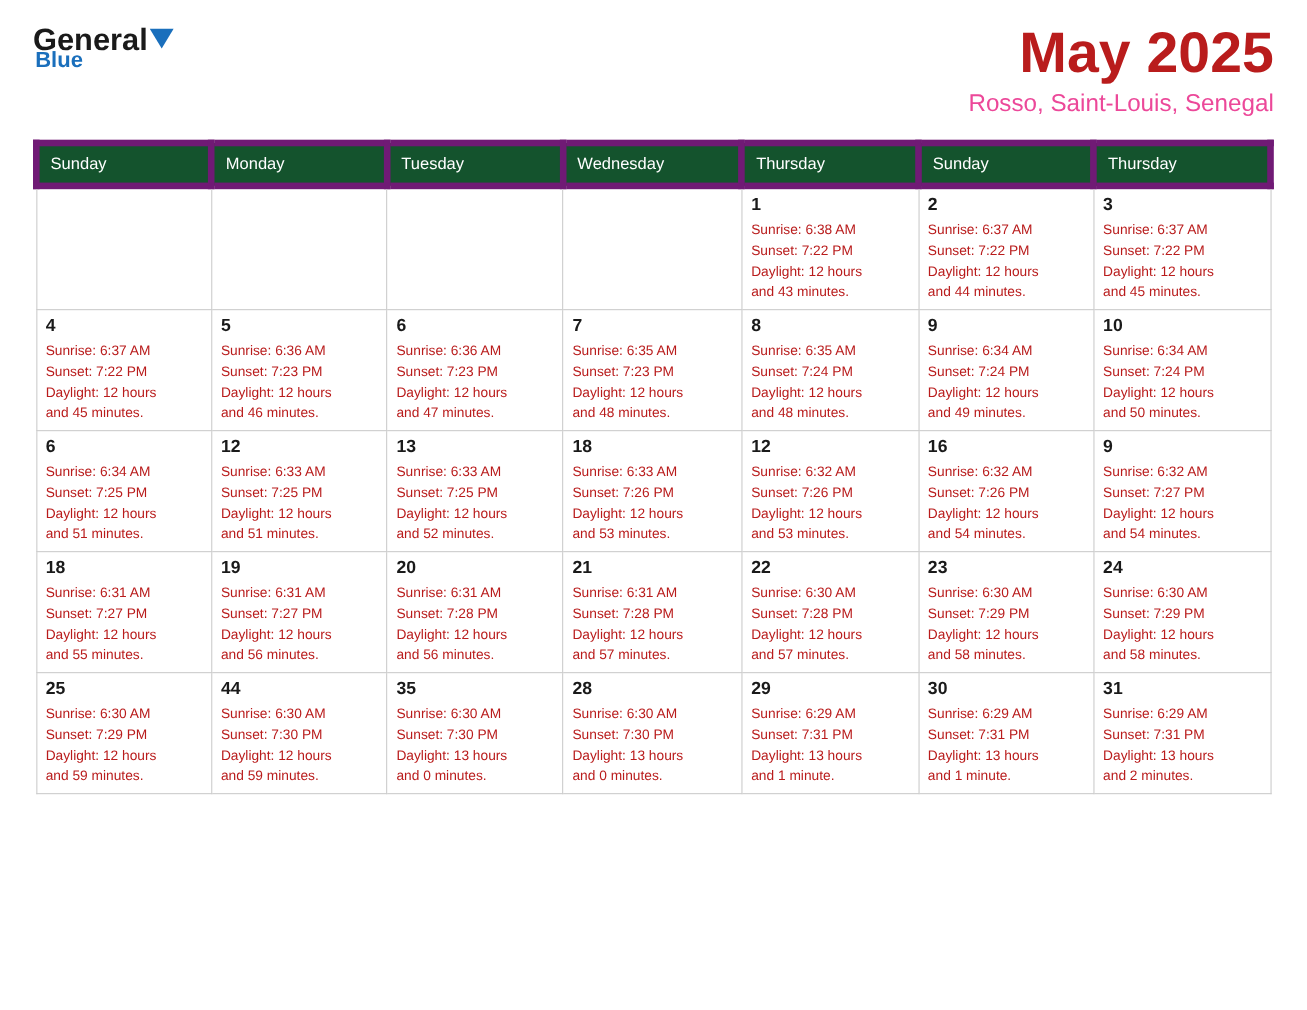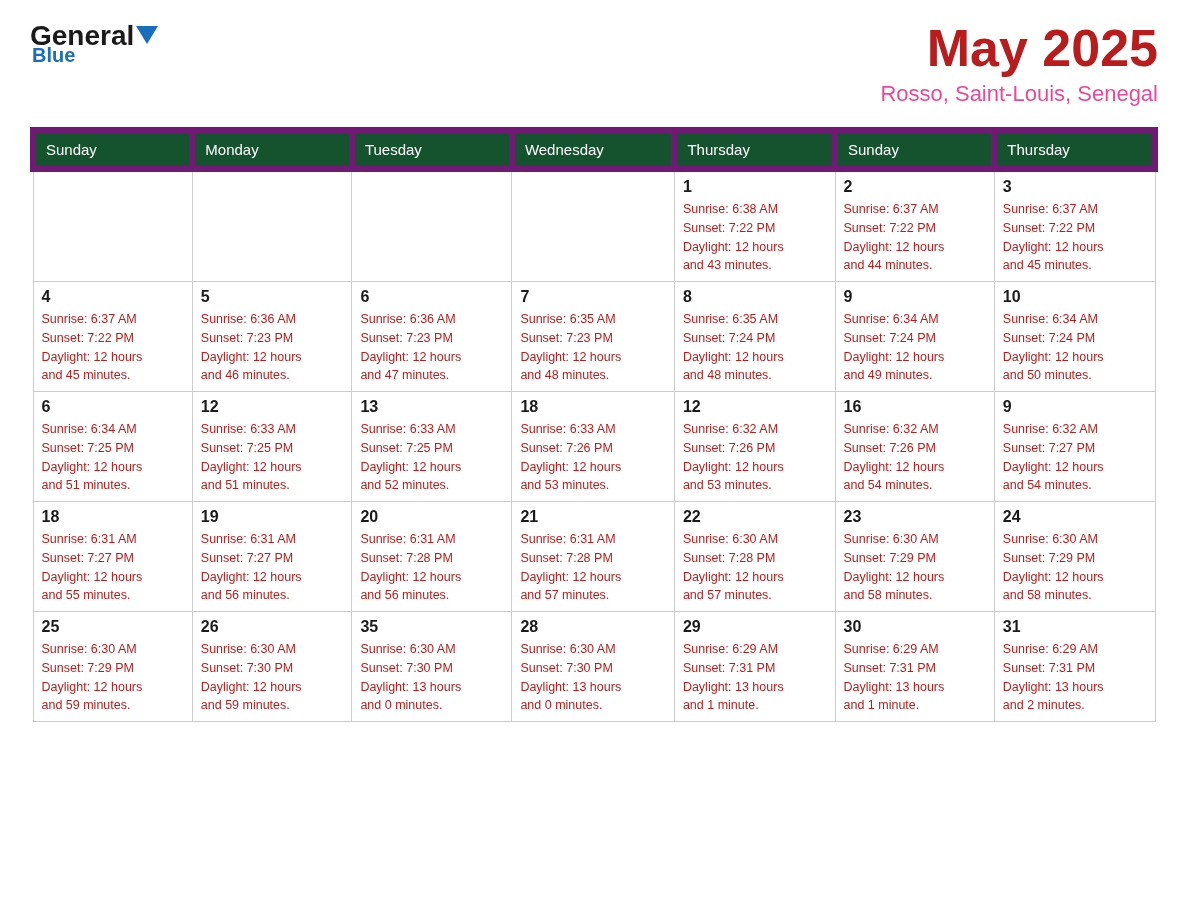--- a/index.html
+++ b/index.html
@@ -305,21 +305,21 @@
       </tr>
       <tr class="week-row">
         <td>
           <span class="day-number">25</span>
           <div class="day-info" style="white-space: pre-line;">Sunrise: 6:30 AM
 Sunset: 7:29 PM
 Daylight: 12 hours
 and 59 minutes.</div>
         </td>
         <td>
-          <span class="day-number">26</span>
+          <span class="day-number">44</span>
           <div class="day-info" style="white-space: pre-line;">Sunrise: 6:30 AM
 Sunset: 7:30 PM
 Daylight: 12 hours
 and 59 minutes.</div>
         </td>
         <td>
           <span class="day-number">35</span>
           <div class="day-info" style="white-space: pre-line;">Sunrise: 6:30 AM
 Sunset: 7:30 PM
 Daylight: 13 hours

